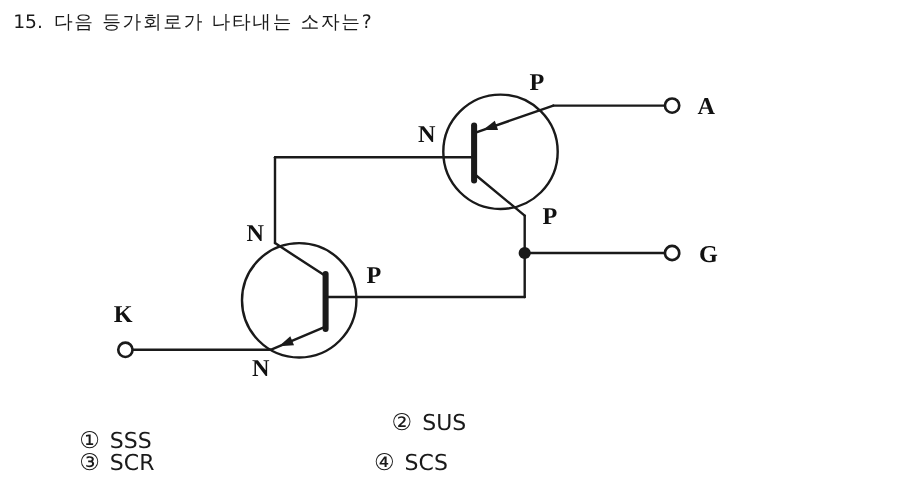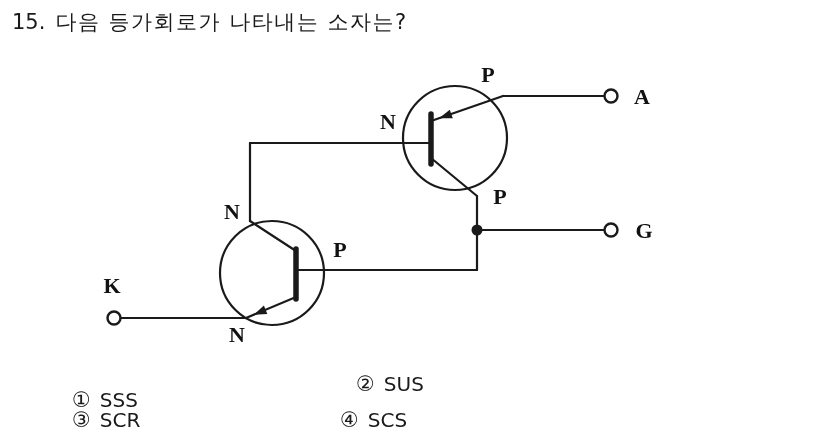--- a/index.html
+++ b/index.html
@@ -6,21 +6,21 @@
   body{
     width:826px;height:445px;
     background:#ffffff;
     color:#1a1a1a;
     position:relative;
     overflow:hidden;
     font-family:"DejaVu Sans","Liberation Sans",sans-serif;
   }
   .question{
     position:absolute;left:12px;top:8px;
-    font-size:21px;
+    font-size:17px;
     letter-spacing:1.5px;
     white-space:nowrap;
   }
   .question .qnum{margin-right:10px;letter-spacing:0;}
   .diagram{
     position:absolute;left:0;top:48px;
     width:826px;height:322px;
   }
   svg text{
     font-family:"Liberation Serif","DejaVu Serif",serif;

